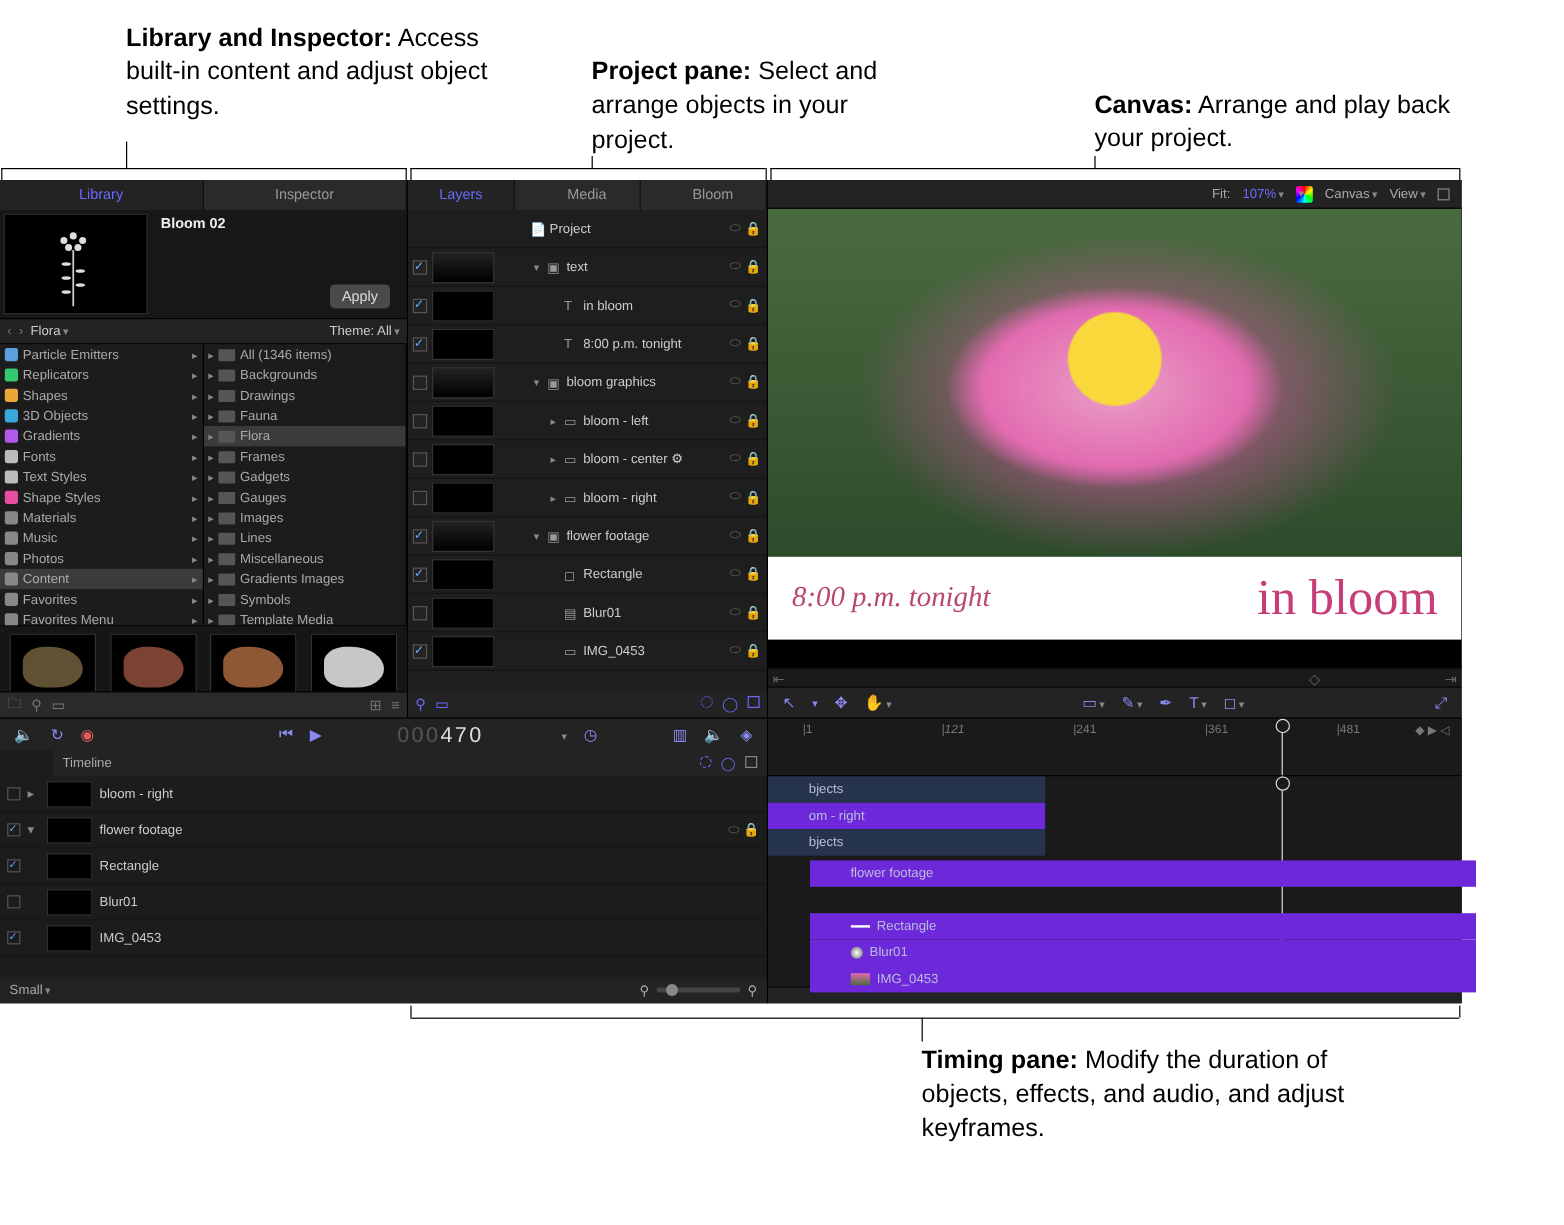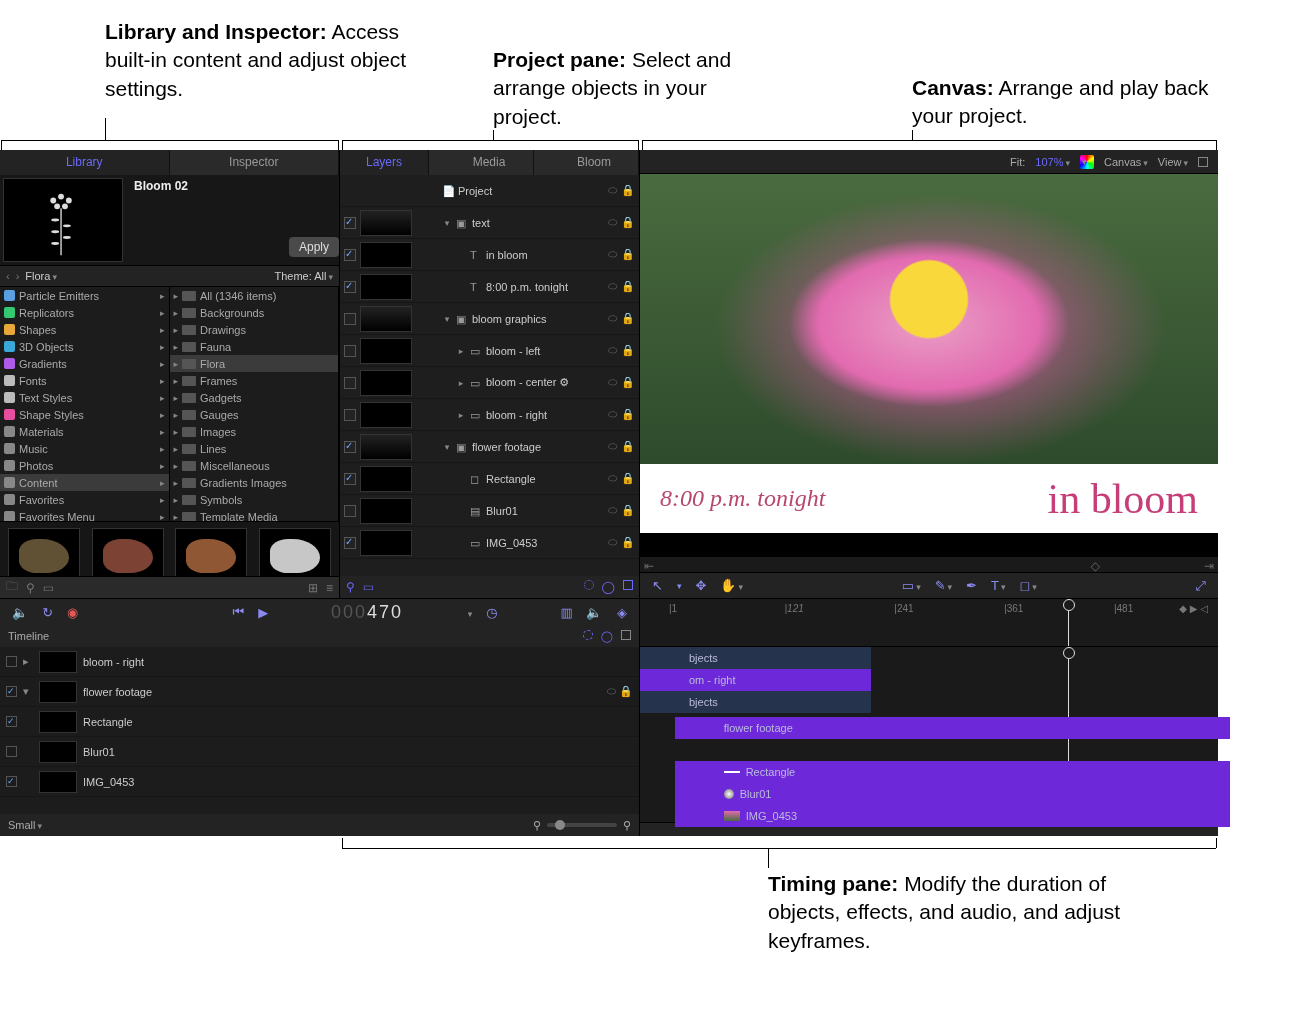--- a/index.html
+++ b/index.html
@@ -11,21 +11,21 @@
 .app { position:absolute; left:0; top:150px; width:1218px; height:686px; background:#1a1a1a; display:flex; flex-direction:column; }
 .tab { flex:1; text-align:center; line-height:24px; cursor:pointer; color:#999; border-right:1px solid #111; }
 .tab.active { color:#6a6afc; background:#232323; }
 .body-row { flex:1; display:flex; overflow:hidden; }
 
 .library { width:340px; background:#1e1e1e; display:flex; flex-direction:column; border-right:1px solid #000; }
 .lib-tabs { display:flex; height:25px; background:#2a2a2a; }
 .preview-row { display:flex; height:90px; background:#171717; }
 .preview-img { width:120px; height:84px; margin:3px; border:1px solid #333; background:#000; position:relative; }
 .preview-info { flex:1; padding:4px 8px; color:#ddd; position:relative; }
-.apply-btn { position:absolute; right:0; bottom:8px; background:#4a4a4a; color:#ddd; padding:3px 10px; border-radius:4px; font-size:12px; cursor:pointer; }
+.apply-btn { position:absolute; right:14px; bottom:8px; background:#4a4a4a; color:#ddd; padding:3px 10px; border-radius:4px; font-size:12px; cursor:pointer; }
 .path-row { display:flex; align-items:center; height:22px; background:#232323; padding:0 6px; gap:6px; font-size:11px; border-top:1px solid #000; border-bottom:1px solid #000;}
 .nav-arrow { color:#777; cursor:pointer; }
 .popup { color:#ccc; }
 .theme { margin-left:auto; color:#ccc; }
 .browser-cols { display:flex; height:235px; border-bottom:1px solid #000; }
 .col { flex:1; background:#1c1c1c; overflow:hidden; font-size:11px; border-right:1px solid #000;}
 .col-item { display:flex; align-items:center; height:17px; padding:0 4px; gap:4px; cursor:pointer; }
 .col-item.sel { background:#3b3b3b; }
 .col-item .disclosure { color:#888; margin-left:auto; font-size:9px; }
 .col-item .swatch { width:11px; height:11px; border-radius:2px; flex-shrink:0; }
@@ -66,36 +66,36 @@
 .ruler { height:16px; background:#1a1a1a; border-top:1px solid #000; position:relative;}
 .ruler .mark { position:absolute; top:2px; color:#666;}
 .canvas-tools { height:26px; background:#232323; display:flex; align-items:center; gap:14px; padding:0 12px; color:#8a8af0; font-size:13px; border-top:1px solid #000;}
 .canvas-tools .sp { flex:1; }
 
 .timing { height:238px; display:flex; background:#1c1c1c; border-top:1px solid #000;}
 .timing-left { width:640px; display:flex; flex-direction:column; border-right:1px solid #000;}
 .transport { height:26px; background:#232323; display:flex; align-items:center; gap:14px; padding:0 12px; color:#8a8af0; font-size:13px;}
 .transport .tc { margin:12px auto; font-family:monospace; font-size:18px; color:#999; letter-spacing:2px;}
 .transport .tc .cur { color:#ddd;}
-.tl-header { height:22px; background:#232323; display:flex; align-items:center; padding:0 8px; font-size:11px; gap:8px;}
+.tl-header { height:22px; background:#232323; display:flex; align-items:center; padding:0 8px; font-size:11px; gap:8px;margin-left:44px;}
 .tl-header .right { margin-left:auto; display:flex; gap:8px; color:#6a6afc;}
 .tl-body { flex:1; overflow:hidden;}
 .tl-row { display:flex; align-items:center; height:30px; border-bottom:1px solid #161616; padding:0 6px; gap:6px; font-size:11px;}
 .tl-row .chk { width:11px; height:11px; border:1px solid #555;}
 .tl-row .chk.on::after{content:'✓';color:#6af;font-size:9px;position:relative;top:-3px;}
 .tl-row .mini { width:38px; height:22px; background:#000; border:1px solid #333;}
 .tl-row .name { color:#ccc;}
 .tl-footer{height:22px;background:#232323;display:flex;align-items:center;padding:0 8px;font-size:11px;gap:6px;}
 .timing-right { flex:1; display:flex; flex-direction:column;}
 .tr-ruler { height:48px; background:#1a1a1a; border-bottom:1px solid #000; position:relative; font-size:10px; color:#777;}
 .tr-ruler .tick{position:absolute;top:4px;}
 .playhead { position:absolute; top:0; bottom:0; width:1px; background:#ddd; left:74%;}
 .playhead::before{content:'';position:absolute;left:-5px;top:0;width:10px;height:10px;border-radius:50%;border:1px solid #ddd;background:#1a1a1a;}
 .tracks { flex:1; background:#1a1a1a; position:relative; font-size:11px;}
-.track { position:absolute; left:0; height:22px; display:flex; align-items:center; padding-left:49px; color:#bbd;}
+.track { position:absolute; left:0; height:22px; display:flex; align-items:center; padding-left:34px; color:#bbd;}
 .track.bar { background:#6d28d9;}
 .track.bar2 { background:#26334d;}
 .chev::after{content:'▾';font-size:9px;margin-left:2px;color:#888;}
 .square{width:10px;height:10px;border:1px solid #888;display:inline-block;}
 .cirseg{width:10px;height:10px;border:1px dashed #6a6afc;border-radius:50%;display:inline-block;}
 </style>
 </head>
 <body>
 
 <div class="callout" style="left:105px;top:18px;width:310px">

